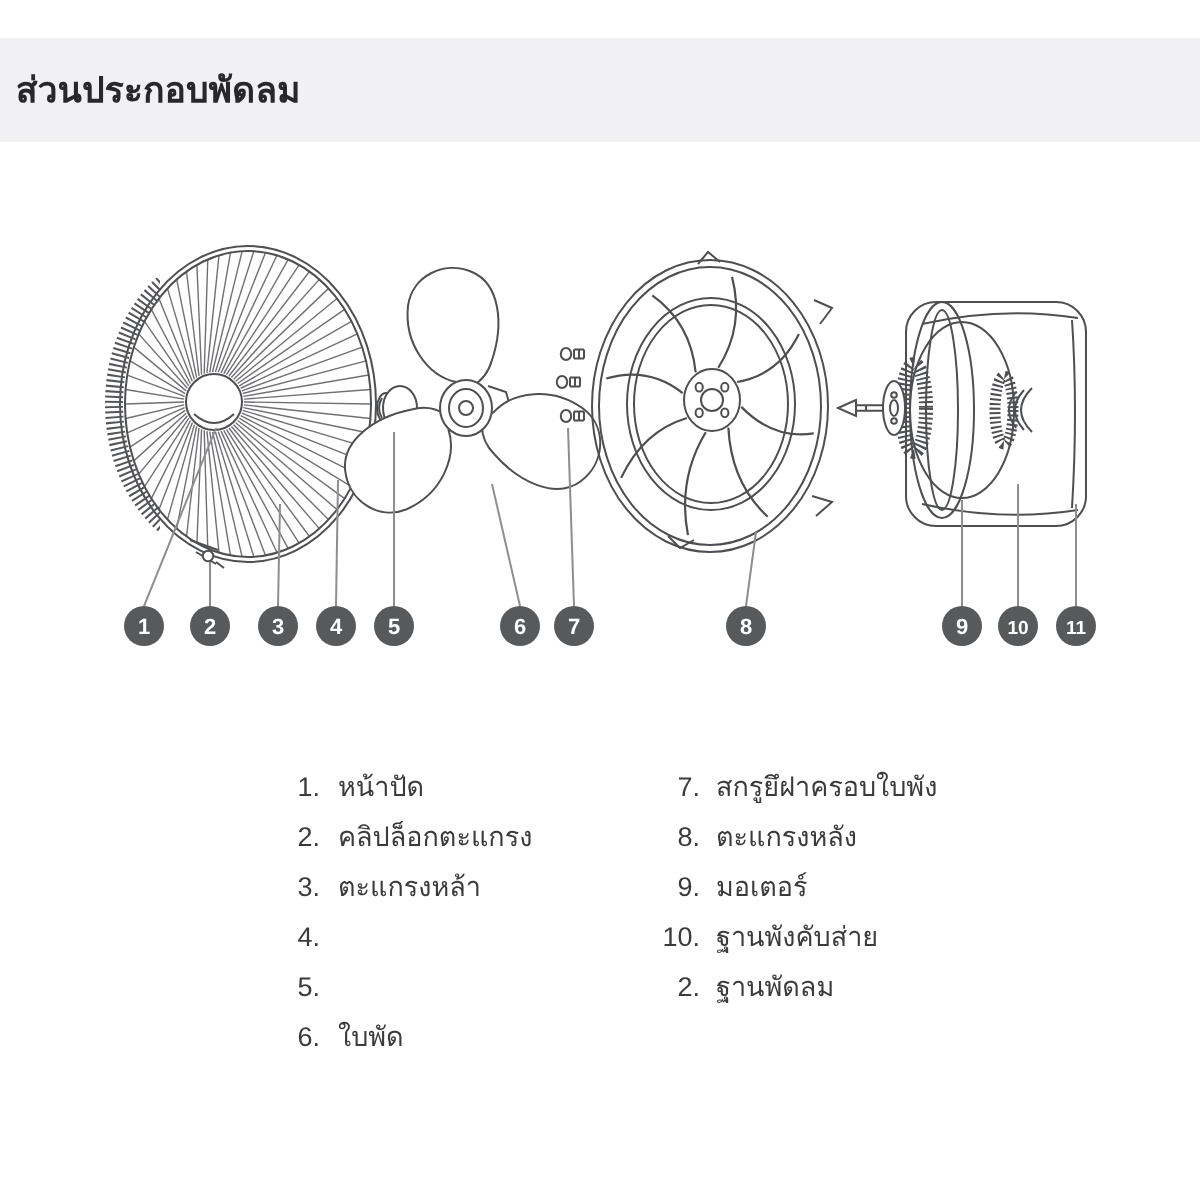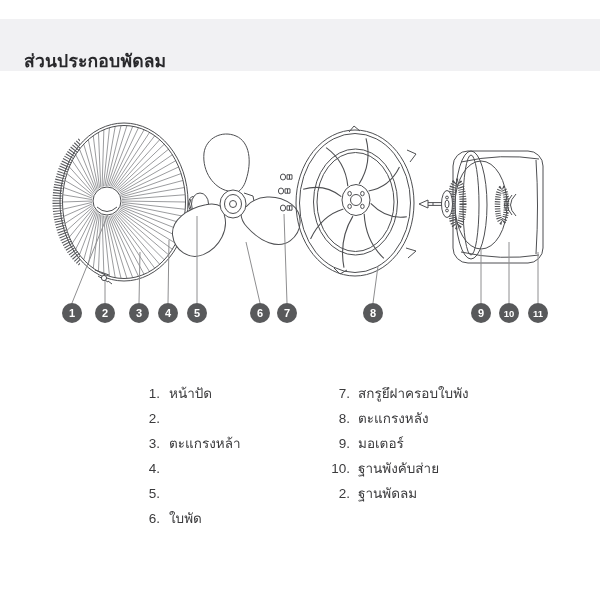--- a/index.html
+++ b/index.html
@@ -1,20 +1,20 @@
 <!DOCTYPE html>
 <html><head>
 <meta charset="utf-8">
 <style>
   html,body{margin:0;padding:0;}
   body{width:600px;height:600px;background:#ffffff;overflow:hidden;
        font-family:"Liberation Sans","DejaVu Sans",sans-serif;}
   .page{position:relative;width:600px;height:600px;background:#ffffff;}
   .titlebar{position:absolute;top:19px;left:0;width:600px;height:52px;background:#f1f1f3;}
-  .titlebar h1{margin:16px;padding:0 0 0 8px;line-height:52px;font-size:17.5px;
+  .titlebar h1{margin:0;padding:0 0 0 8px;line-height:52px;font-size:17.5px;
                font-weight:bold;color:#28282b;letter-spacing:0.2px;}
   .diagram{position:absolute;top:0;left:0;width:600px;height:600px;}
   svg{position:absolute;top:0;left:0;}
   .legend{position:absolute;top:384px;left:0;width:600px;color:#3b3b3d;font-size:13.5px;}
   .legend ul{list-style:none;margin:0;padding:0;position:absolute;top:0;}
   #legend-left{left:138px;}
   #legend-right{left:326px;}
   .legend li{display:flex;height:25px;line-height:20px;align-items:flex-start;}
   #legend-left .num{width:22px;text-align:right;margin-right:9px;flex:none;}
   #legend-right .num{width:24px;text-align:right;margin-right:8px;flex:none;}
@@ -278,20 +278,21 @@
   </div>
 
   <div class="legend">
     <ul id="legend-left">
         <li>
           <span class="num">1.</span>
           <span class="lbl">หน้าปัด</span>
         </li>
         <li>
           <span class="num">2.</span>
+          <span class="lbl">คลิปล็อกตะแกรง</span>
         </li>
         <li>
           <span class="num">3.</span>
           <span class="lbl">ตะแกรงหล้า</span>
         </li>
         <li>
           <span class="num">4.</span>
         </li>
         <li>
           <span class="num">5.</span>

